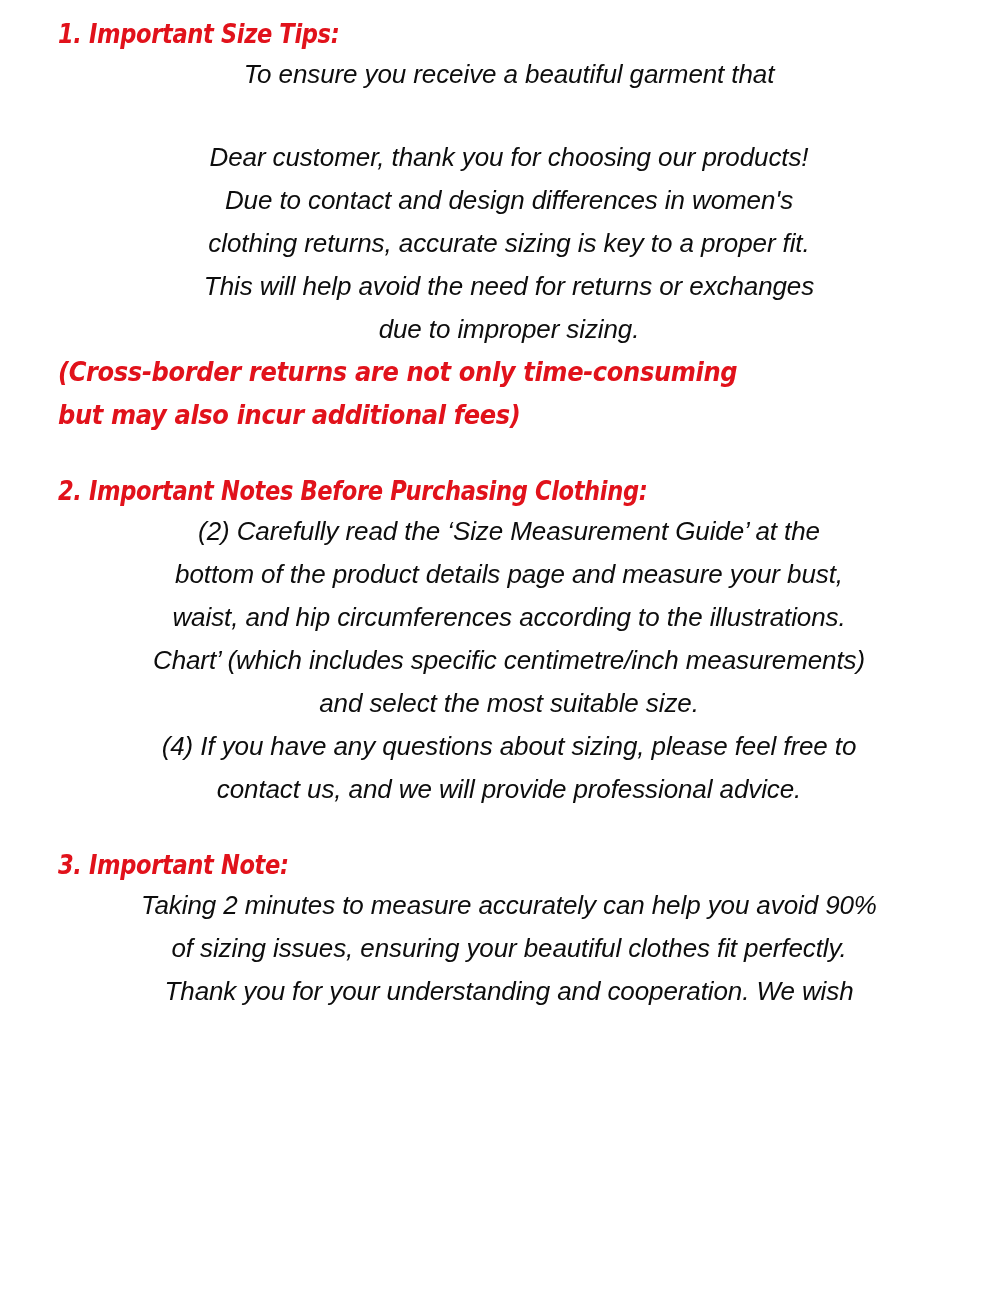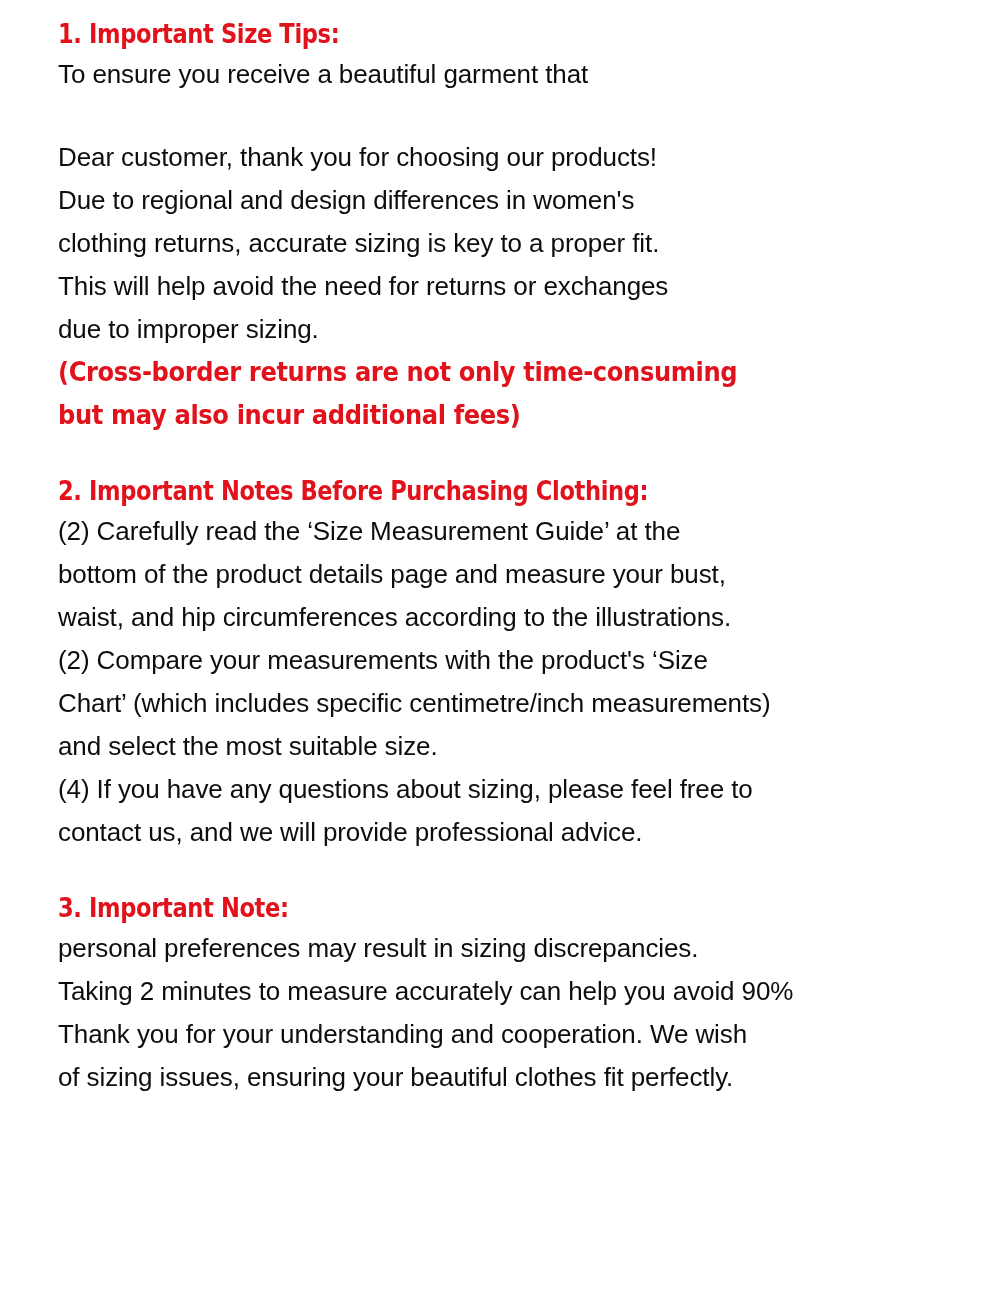--- a/index.html
+++ b/index.html
@@ -16,39 +16,41 @@
   }
   .page {
     width: 1000px;
     height: 1308px;
     box-sizing: border-box;
     padding: 14px 40px 0 58px;
     position: relative;
   }
   .section {
     margin: 0;
+    font-style: italic;
   }
   .heading {
     color: #e1121b;
     font-weight: bold;
     font-size: 27px;
     line-height: 39px;
     letter-spacing: -0.4px;
     font-family: "DejaVu Sans", sans-serif;
     font-stretch: condensed;
     transform: scaleX(0.93);
     transform-origin: left center;
     white-space: nowrap;
   }
   .body-line {
     color: #0d0d0d;
     font-size: 26px;
     line-height: 43px;
     letter-spacing: -0.1px;
     white-space: nowrap;
+    text-align: center;
   }
   .red-body-line {
     color: #e1121b;
     font-weight: bold;
     font-size: 26px;
     line-height: 43px;
     letter-spacing: -0.4px;
     font-family: "DejaVu Sans", sans-serif;
     transform: scaleX(0.93);
     transform-origin: left center;
@@ -64,45 +66,43 @@
 
   <div class="section">
     <div class="heading">1. Important Size Tips:</div>
     <div class="body-line">To ensure you receive a beautiful garment that</div>
   </div>
 
   <div class="spacer-lg"></div>
 
   <div class="section">
     <div class="body-line">Dear customer, thank you for choosing our products!</div>
-    <div class="body-line">Due to regional and design differences in women's</div>
+    <div class="body-line">Due to contact and design differences in women's</div>
     <div class="body-line">clothing returns, accurate sizing is key to a proper fit.</div>
     <div class="body-line">This will help avoid the need for returns or exchanges</div>
     <div class="body-line">due to improper sizing.</div>
     <div class="red-body-line">(Cross-border returns are not only time-consuming</div>
     <div class="red-body-line">but may also incur additional fees)</div>
   </div>
 
   <div class="spacer-md"></div>
 
   <div class="section">
     <div class="heading">2. Important Notes Before Purchasing Clothing:</div>
     <div class="body-line">(2) Carefully read the ‘Size Measurement Guide’ at the</div>
     <div class="body-line">bottom of the product details page and measure your bust,</div>
     <div class="body-line">waist, and hip circumferences according to the illustrations.</div>
-    <div class="body-line">(2) Compare your measurements with the product's ‘Size</div>
     <div class="body-line">Chart’ (which includes specific centimetre/inch measurements)</div>
     <div class="body-line">and select the most suitable size.</div>
     <div class="body-line">(4) If you have any questions about sizing, please feel free to</div>
     <div class="body-line">contact us, and we will provide professional advice.</div>
   </div>
 
   <div class="spacer-md"></div>
 
   <div class="section">
     <div class="heading">3. Important Note:</div>
-    <div class="body-line">personal preferences may result in sizing discrepancies.</div>
     <div class="body-line">Taking 2 minutes to measure accurately can help you avoid 90%</div>
+    <div class="body-line">of sizing issues, ensuring your beautiful clothes fit perfectly.</div>
     <div class="body-line">Thank you for your understanding and cooperation. We wish</div>
-    <div class="body-line">of sizing issues, ensuring your beautiful clothes fit perfectly.</div>
   </div>
 
 </div>
 
 </body></html>

